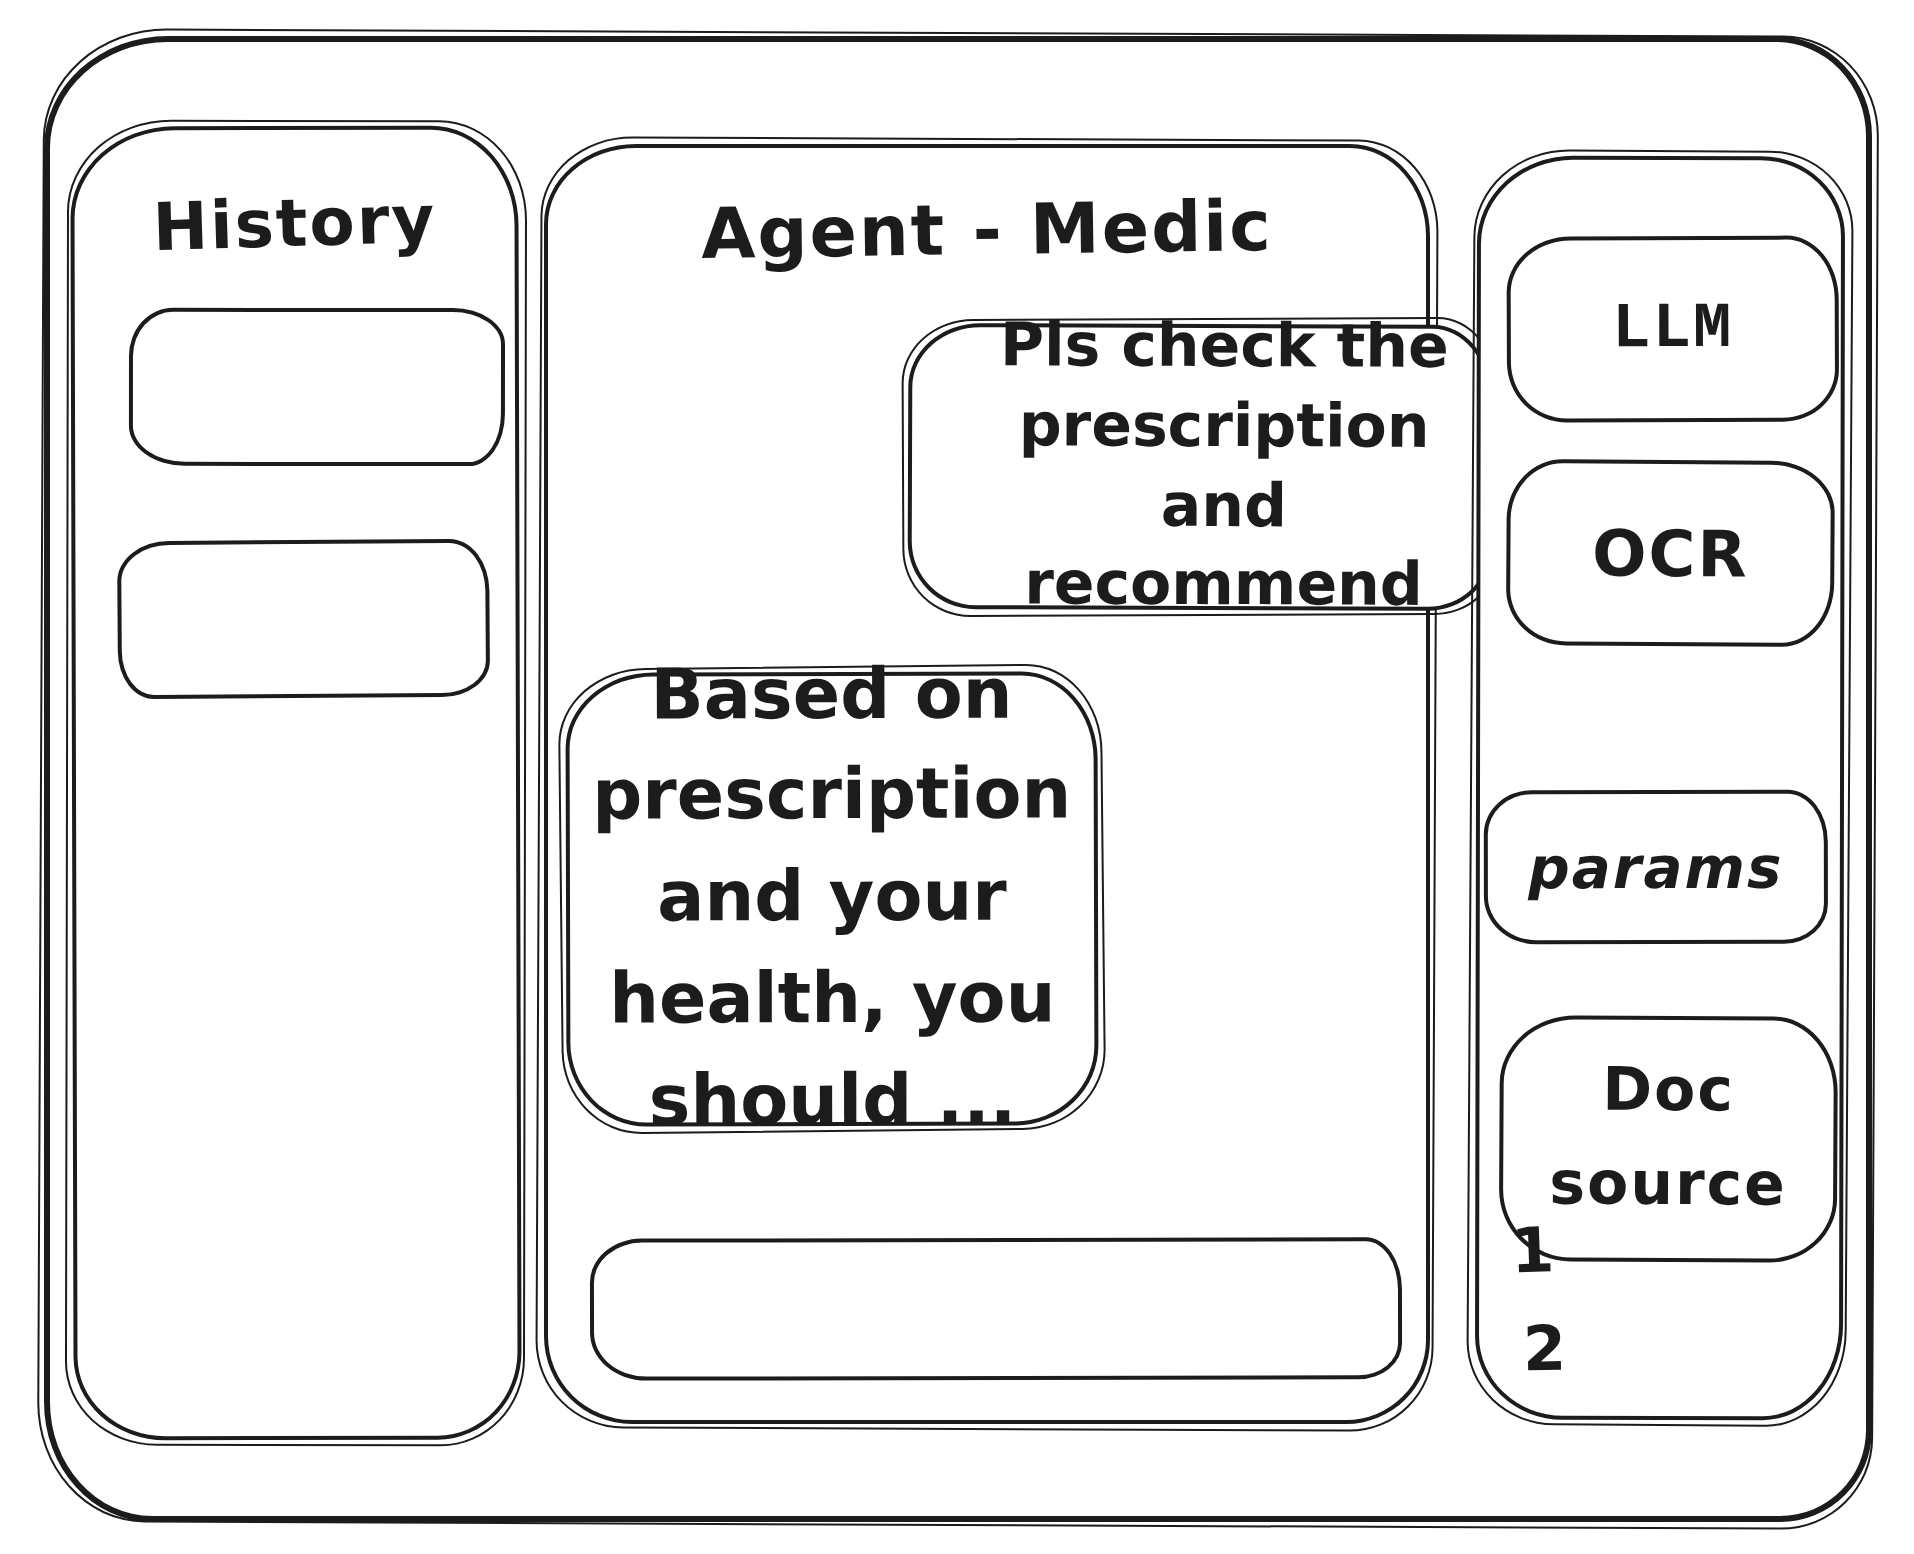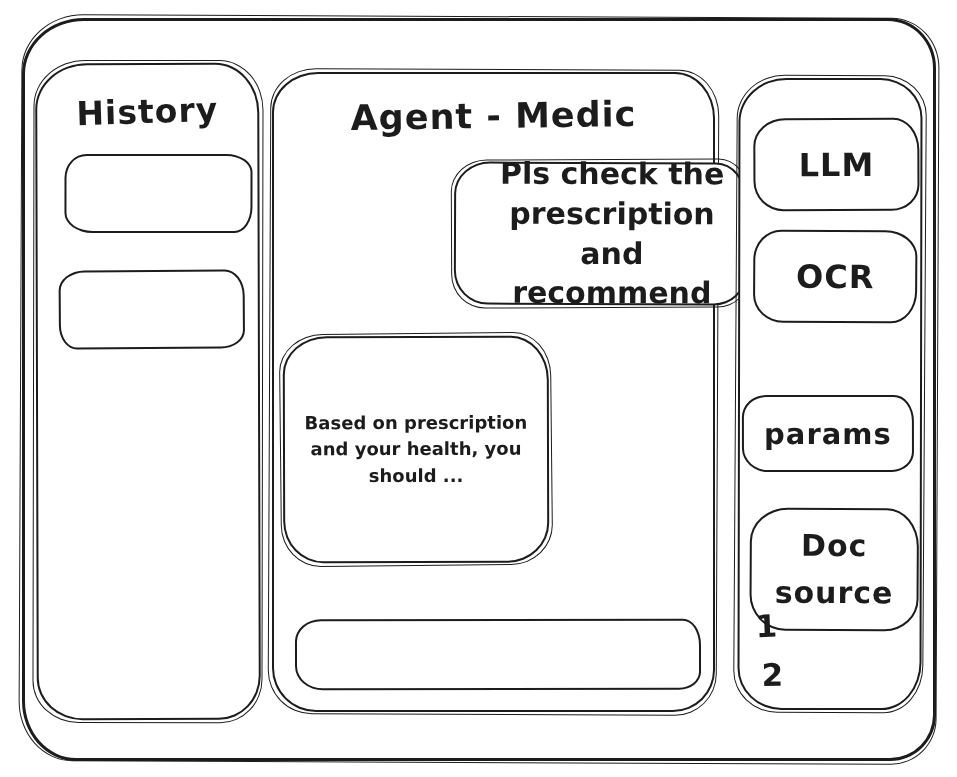--- a/index.html
+++ b/index.html
@@ -85,21 +85,21 @@
     transform: rotate(0.2deg);
     padding-left: 36px;
   }
   .bubble.user::after, .bubble.agent::after {
     content: ""; position: absolute; inset: -5px;
     border: 1.5px solid #1c1c1c; border-radius: inherit;
     transform: rotate(-0.45deg); pointer-events: none;
   }
   .bubble.agent {
     left: 9px; top: 262px; width: 266px; height: 227px;
-    font-size: 18px; line-height: 1.45;
+    font-size: 35px; line-height: 1.45;
     border-radius: 44px 38px 42px 40px / 38px 44px 40px 42px;
     transform: rotate(-0.15deg);
   }
   .input-bar {
     position: absolute; box-sizing: border-box;
     left: 21px; top: 545px; width: 406px; height: 71px;
     border: 2.8px solid #1c1c1c; background: #fff;
     border-radius: 26px 18px 22px 28px / 22px 26px 18px 24px;
     transform: rotate(-0.1deg);
   }
@@ -120,32 +120,34 @@
     border: 2.8px solid #1c1c1c; background: #fff;
     display: flex; align-items: center; justify-content: center;
     text-align: center;
     font-weight: 700; letter-spacing: 1px;
   }
   .tool-llm {
     left: 13px; top: 38px; width: 166px; height: 93px;
     font-size: 32px;
     border-radius: 32px 26px 28px 30px / 28px 32px 26px 30px;
     transform: rotate(-0.3deg);
+    font-family: Liberation Mono, monospace;
   }
   .tool-ocr {
     left: 13px; top: 150px; width: 164px; height: 93px;
     font-size: 32px;
     border-radius: 28px 32px 26px 30px / 30px 26px 32px 28px;
     transform: rotate(0.25deg);
   }
   .tool-params {
     left: 2px; top: 315px; width: 172px; height: 77px;
     font-size: 29px;
     border-radius: 24px 20px 22px 26px / 22px 26px 20px 24px;
     transform: rotate(-0.2deg);
+    font-style: italic;
   }
   .tool-docsource {
     left: 10px; top: 428px; width: 169px; height: 123px;
     font-size: 30px; line-height: 1.55;
     padding: 20px 10px;
     border-radius: 38px 32px 34px 36px / 34px 38px 32px 36px;
     transform: rotate(0.2deg);
   }
   .doc-item {
     position: absolute;

